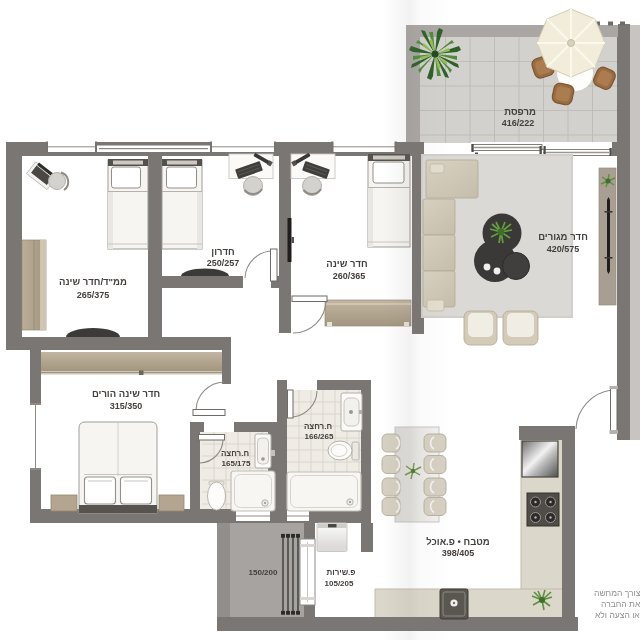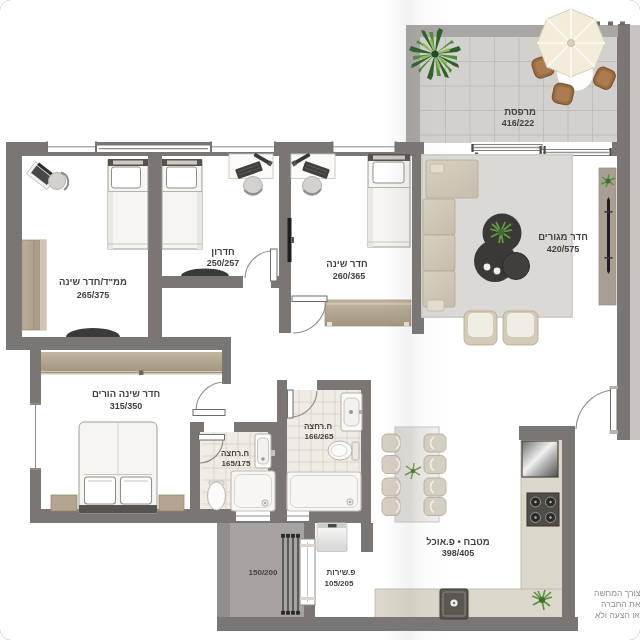--- a/index.html
+++ b/index.html
@@ -1,16 +1,16 @@
 <!DOCTYPE html>
 <html lang="he"><head>
 <meta charset="utf-8">
 <style>
 html,body{margin:0;padding:0;background:#fff;}
-#plan{position:relative;width:640px;height:640px;background:#4d7c0f;overflow:hidden;border-radius:11px;}
+#plan{position:relative;width:640px;height:640px;background:#4d7c0f;overflow:hidden;}
 svg{display:block;}
 .w{fill:#7a7673;}
 .rail{fill:#a9a6a3;}
 .txt{font:bold 9.5px "Liberation Sans",sans-serif;fill:#44403d;text-anchor:middle;}
 .num{font:bold 9px "Liberation Sans",sans-serif;fill:#44403d;text-anchor:middle;}
 .stxt{font:bold 8px "Liberation Sans",sans-serif;fill:#44403d;text-anchor:middle;}
 .arc{fill:none;stroke:#8f8c88;stroke-width:1.1;}
 .leaf{fill:#fff;stroke:#6f6b68;stroke-width:1;}
 .winline{stroke:#8d8a86;stroke-width:1;}
 </style>

